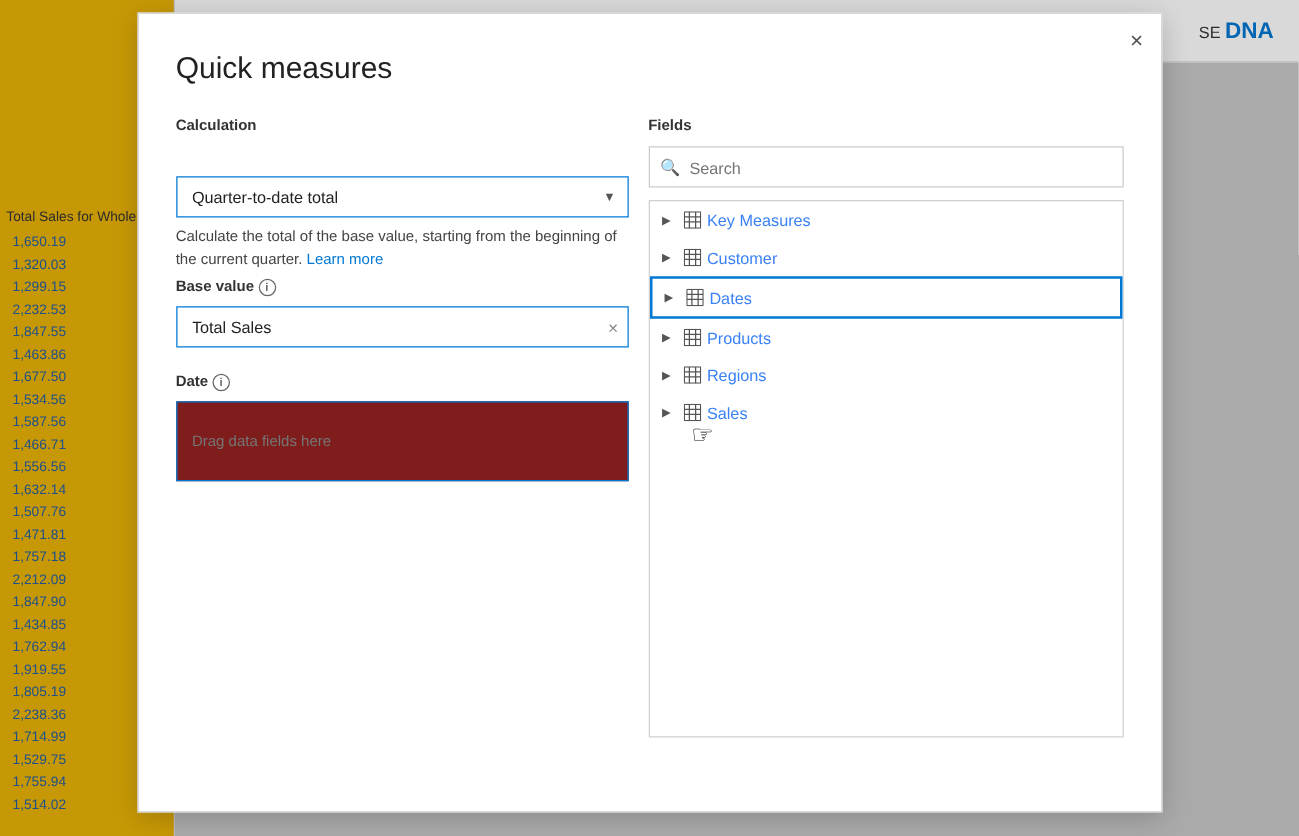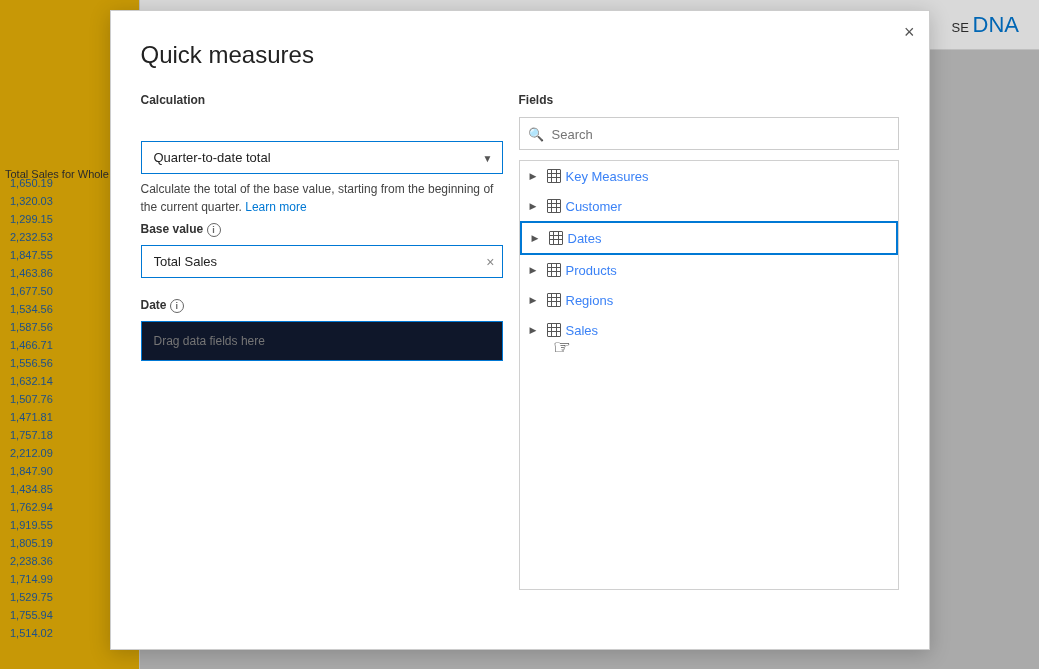--- a/index.html
+++ b/index.html
@@ -17,21 +17,21 @@
       position: absolute;
       top: 0; left: 0;
       width: 140px;
       height: 669px;
       background: #eab308;
       border-right: 1px solid #ddd;
     }
 
     .bg-numbers {
       position: absolute;
-      top: 174px;
+      top: 185px;
       left: 0;
       width: 140px;
       color: #2560a0;
       font-size: 11px;
       line-height: 18px;
       padding-left: 10px;
     }
 
     .bg-label {
       position: absolute;
@@ -48,22 +48,22 @@
       height: 50px;
       background: #fff;
       border-bottom: 1px solid #e0e0e0;
       display: flex;
       align-items: center;
       justify-content: flex-end;
       padding-right: 20px;
     }
 
     .brand-text {
-      font-size: 22px;
-      font-weight: 400;
+      font-size: 18px;
+      font-weight: 700;
       color: #0078d4;
     }
     .brand-prefix {
       color: #333;
     }
 
     .modal-overlay {
       position: absolute;
       top: 0; left: 0;
       width: 1039px;
@@ -213,25 +213,25 @@
       background: none;
       border: none;
       font-size: 14px;
       color: #888;
       cursor: pointer;
       line-height: 1;
     }
 
     .drag-input {
       width: 100%;
-      padding: 12px 12px;
+      padding: 24px 12px;
       border: 1.5px solid #0078d4;
       font-size: 12px;
       color: #aaa;
-      background: #0f172a;
+      background: #7f1d1d;
       outline: none;
       min-height: 38px;
     }
 
     
     .fields-label {
       font-size: 12px;
       font-weight: 600;
       color: #333;
       margin-bottom: 10px;

